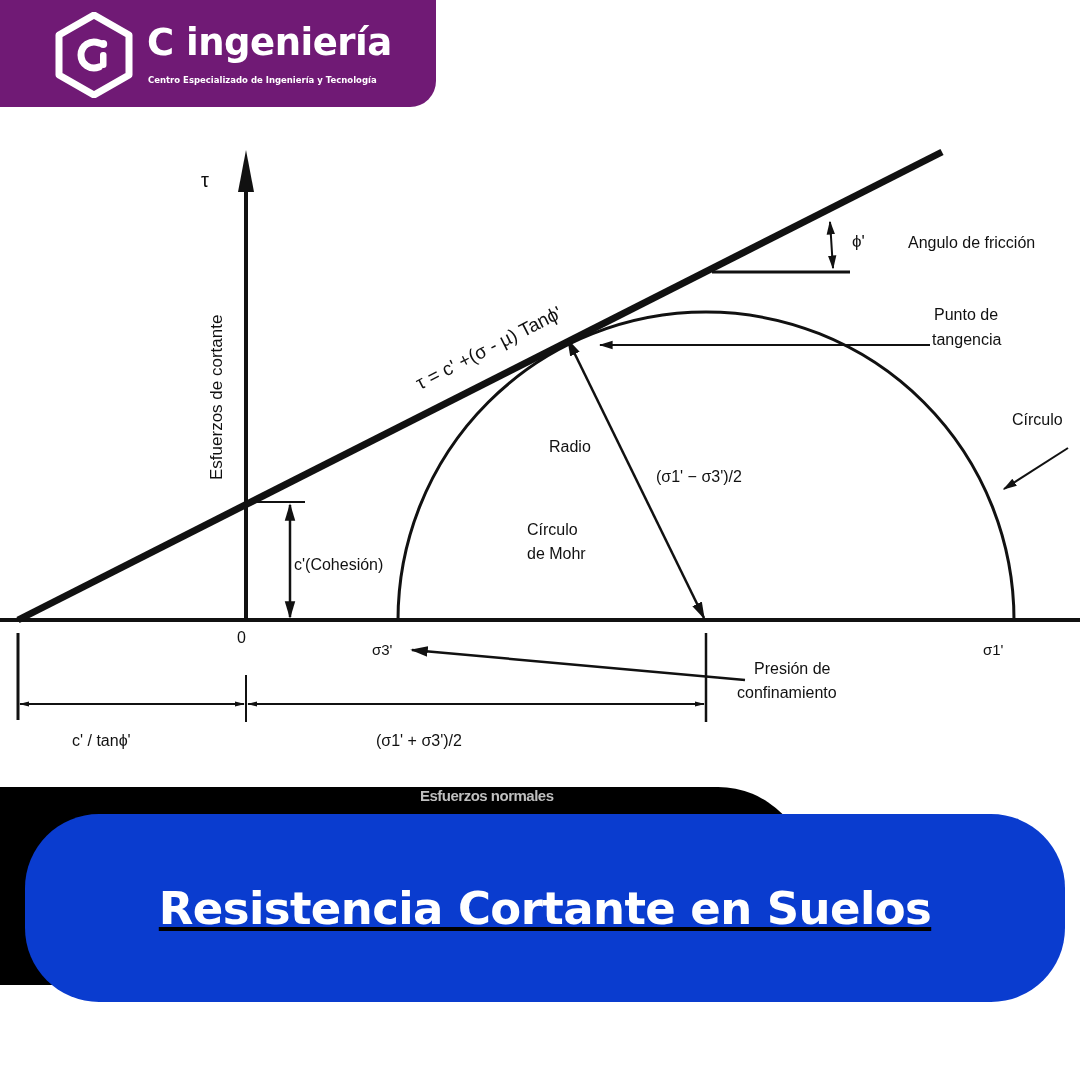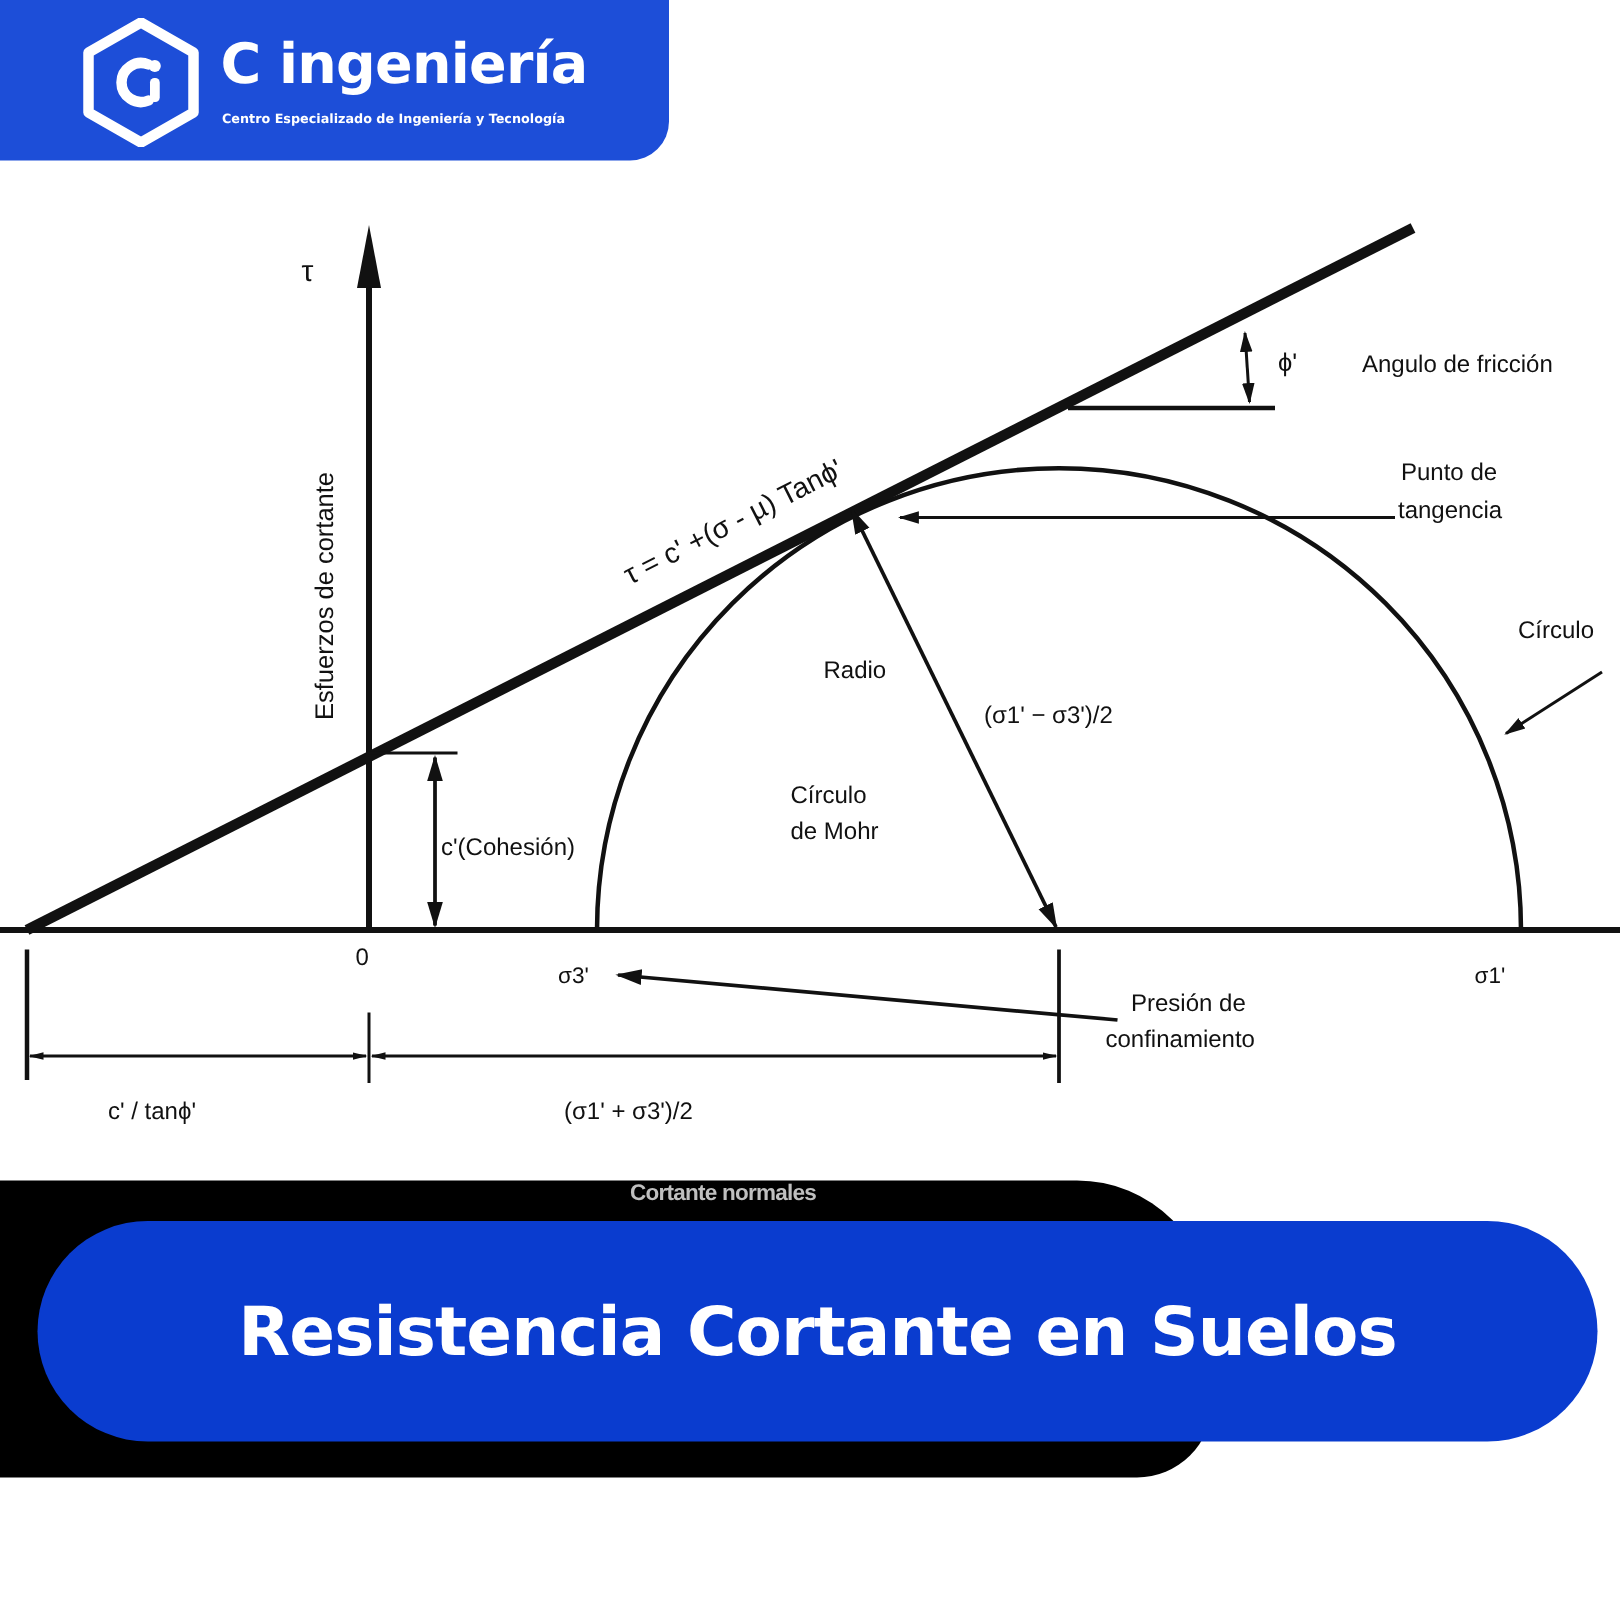--- a/index.html
+++ b/index.html
@@ -3,21 +3,21 @@
 <meta charset="utf-8">
 <style>
   html, body { margin: 0; padding: 0; }
   body {
     width: 1080px; height: 1080px; position: relative; overflow: hidden;
     background: #ffffff;
     font-family: "Liberation Sans", sans-serif;
   }
   .header {
     position: absolute; left: 0; top: 0; width: 436px; height: 107px;
-    background: #1d4ed8; border-bottom-right-radius: 26px; padding-left: 10px;
+    background: #701a75; border-bottom-right-radius: 26px;
   }
   .logo-hex { position: absolute; left: 55px; top: 12px; width: 78px; height: 86px; }
   .brand-title {
     position: absolute; left: 147px; top: 24px;
     color: #ffffff; font-family: "DejaVu Sans", sans-serif; font-weight: bold;
     font-size: 37px; letter-spacing: -0.5px; line-height: 1;
   }
   .brand-sub {
     position: absolute; left: 148px; top: 75px;
     color: #ffffff; font-family: "DejaVu Sans", sans-serif; font-weight: bold;
@@ -28,23 +28,23 @@
   .footer-black {
     position: absolute; left: 0; top: 787px; width: 808px; height: 198px;
     background: #000; border-top-right-radius: 90px; border-bottom-right-radius: 50px;
   }
   .footer-ghost {
     position: absolute; left: 420px; top: 787px;
     color: #bfbfbf; font-family: "Liberation Sans", sans-serif; font-size: 15px;
     letter-spacing: -0.5px; font-weight: bold;
   }
   .title-pill {
-    position: absolute; left: 25px; top: 814px; width: 1040px; height: 147px;
+    position: absolute; left: 25px; top: 814px; width: 1040px; height: 188px;
     background: #0a3ccf; border-radius: 74px;
-    display: flex; align-items: center; justify-content: center;
+    display: flex; align-items: center; justify-content: center; text-decoration: underline;
   }
   .title-text {
     color: #ffffff; font-family: "DejaVu Sans", sans-serif; font-weight: bold;
     font-size: 45px; letter-spacing: -0.6px;
   }
 </style>
 </head>
 <body>
 
 <div class="header">
@@ -113,16 +113,16 @@
   <text class="dtext" x="237" y="643" font-size="16">0</text>
   <text class="dtext" x="372" y="655" font-size="15">σ3'</text>
   <text class="dtext" x="983" y="655" font-size="15">σ1'</text>
   <text class="dtext" x="754" y="674" font-size="16">Presión de</text>
   <text class="dtext" x="737" y="698" font-size="16">confinamiento</text>
   <text class="dtext" x="72" y="746" font-size="16">c' / tanϕ'</text>
   <text class="dtext" x="376" y="746" font-size="16">(σ1' + σ3')/2</text>
 </svg>
 
 <div class="footer-black"></div>
-<div class="footer-ghost">Cortante normales</div>
+<div class="footer-ghost">Esfuerzos normales</div>
 <div class="title-pill">
   <span class="title-text">Resistencia Cortante en Suelos</span>
 </div>
 
 </body></html>

